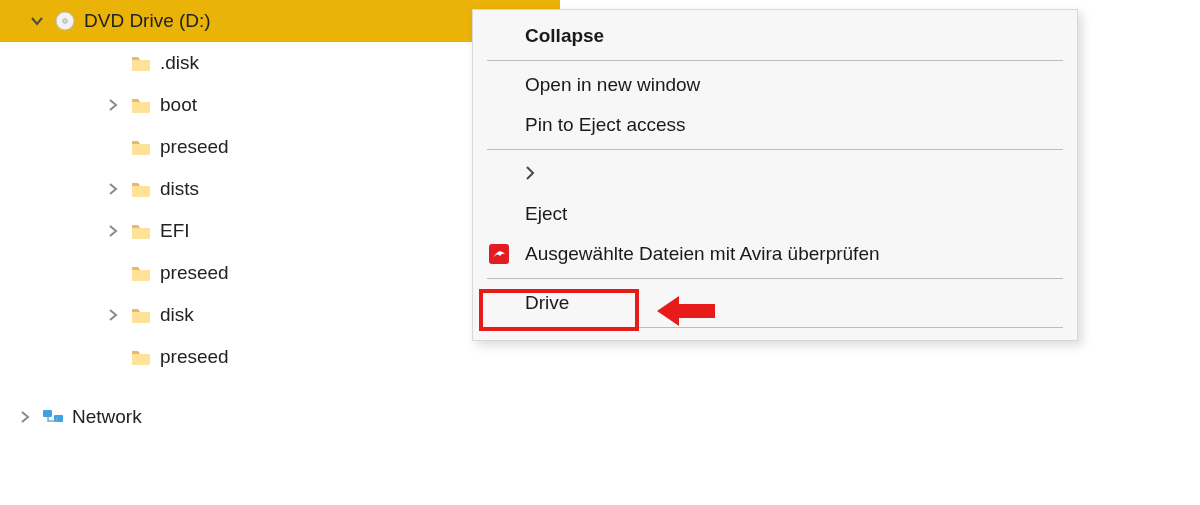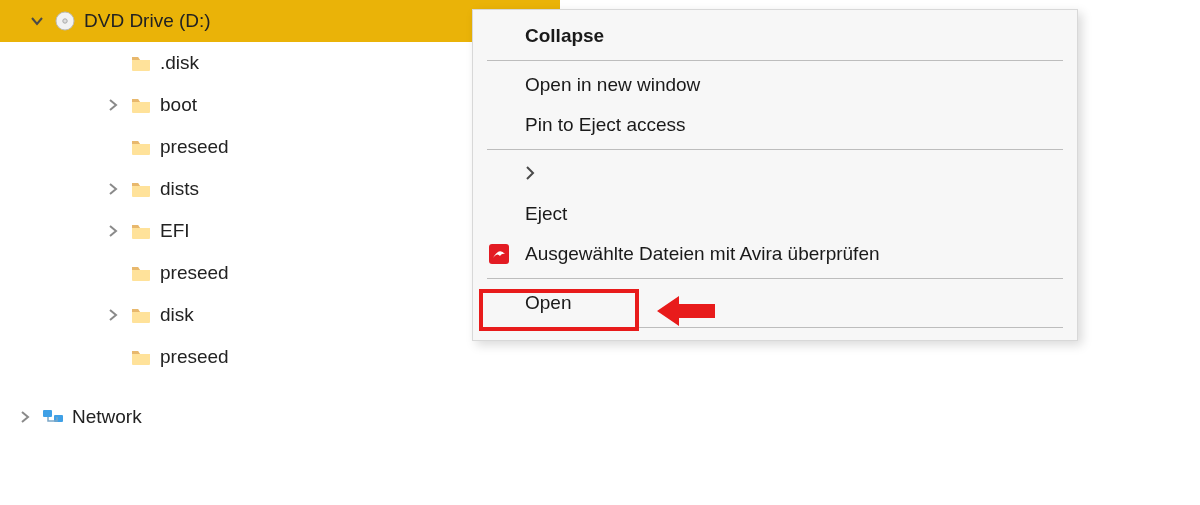--- a/index.html
+++ b/index.html
@@ -291,21 +291,21 @@
         <path d="M5 15 Q11 4 17 11 Q14 10 12 13 Q9 9 5 15" fill="#fff"></path>
       </svg>
     </span>
     <span class="menu-label">Ausgewählte Dateien mit Avira überprüfen</span>
   </div>
 
   <div class="menu-sep"></div>
 
   <div class="menu-item">
     <span class="menu-icon-col"></span>
-    <span class="menu-label">Open</span>
+    <span class="menu-label">Drive</span>
   </div>
 
   <div class="menu-sep"></div>
 
 
 </div>
 
 <div class="red-box" style="left:479px; top:289px; width:160px; height:42px;"></div>
 
 <div class="red-arrow" style="left:657px; top:294px;">

